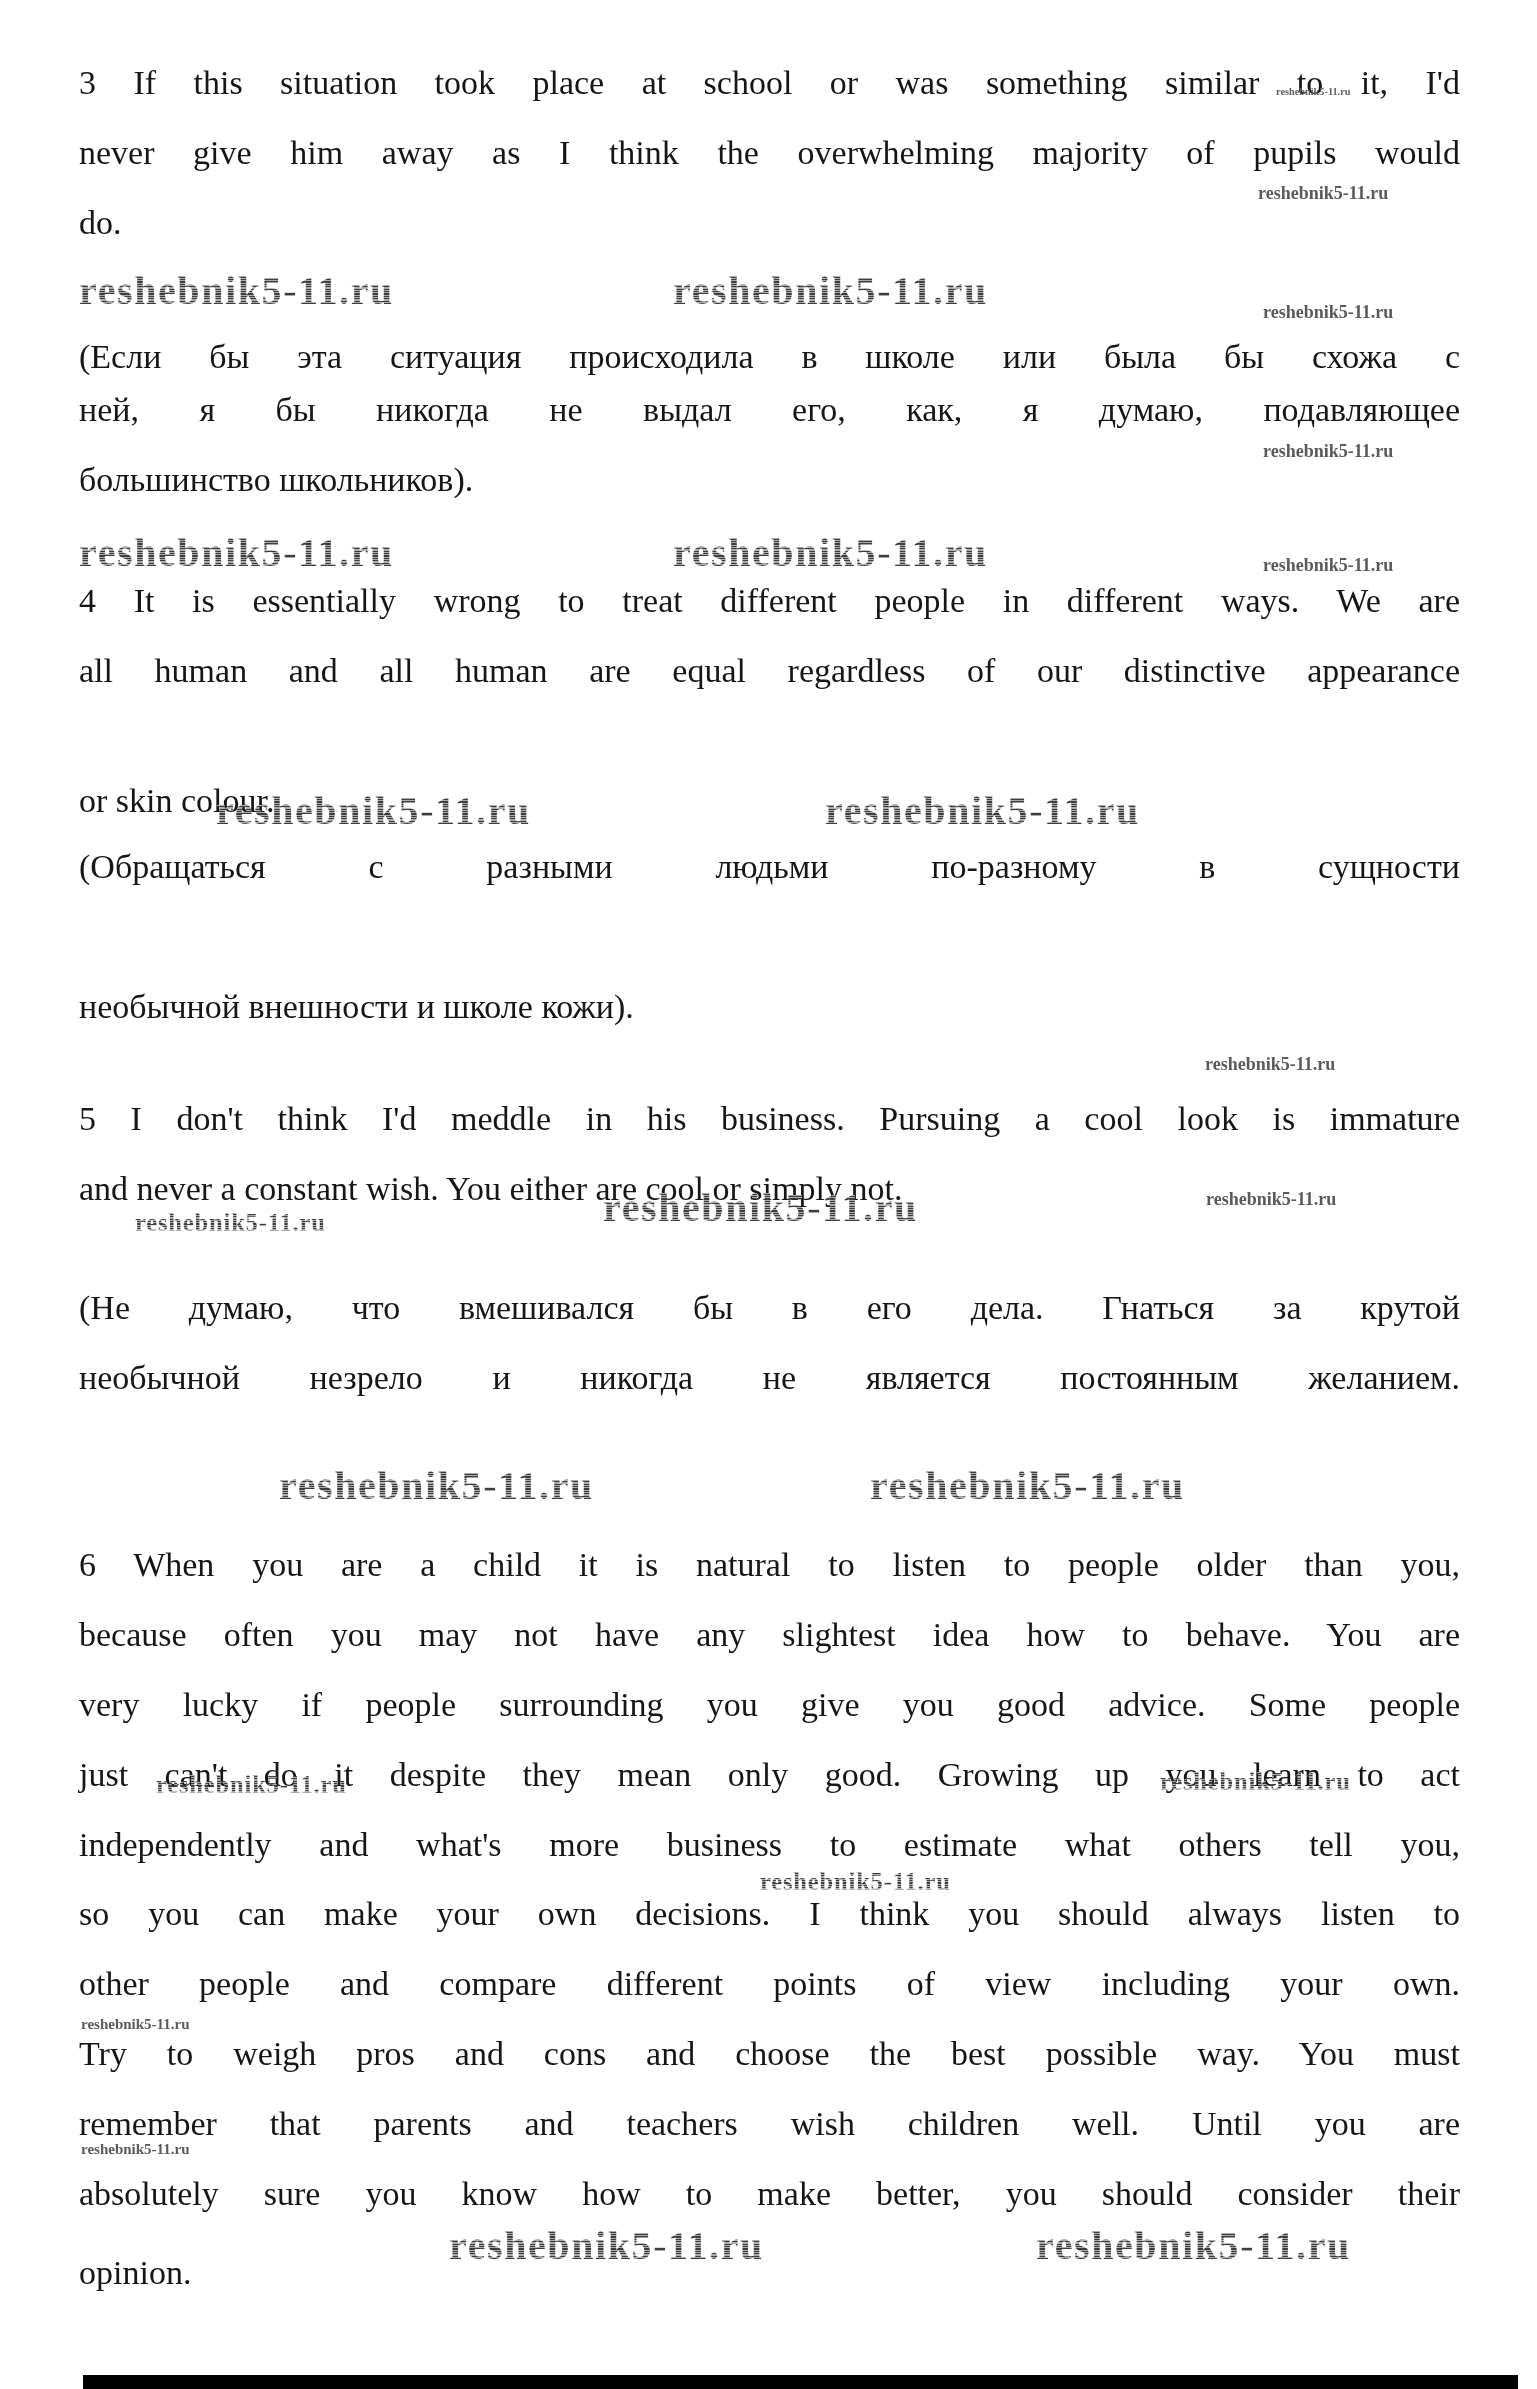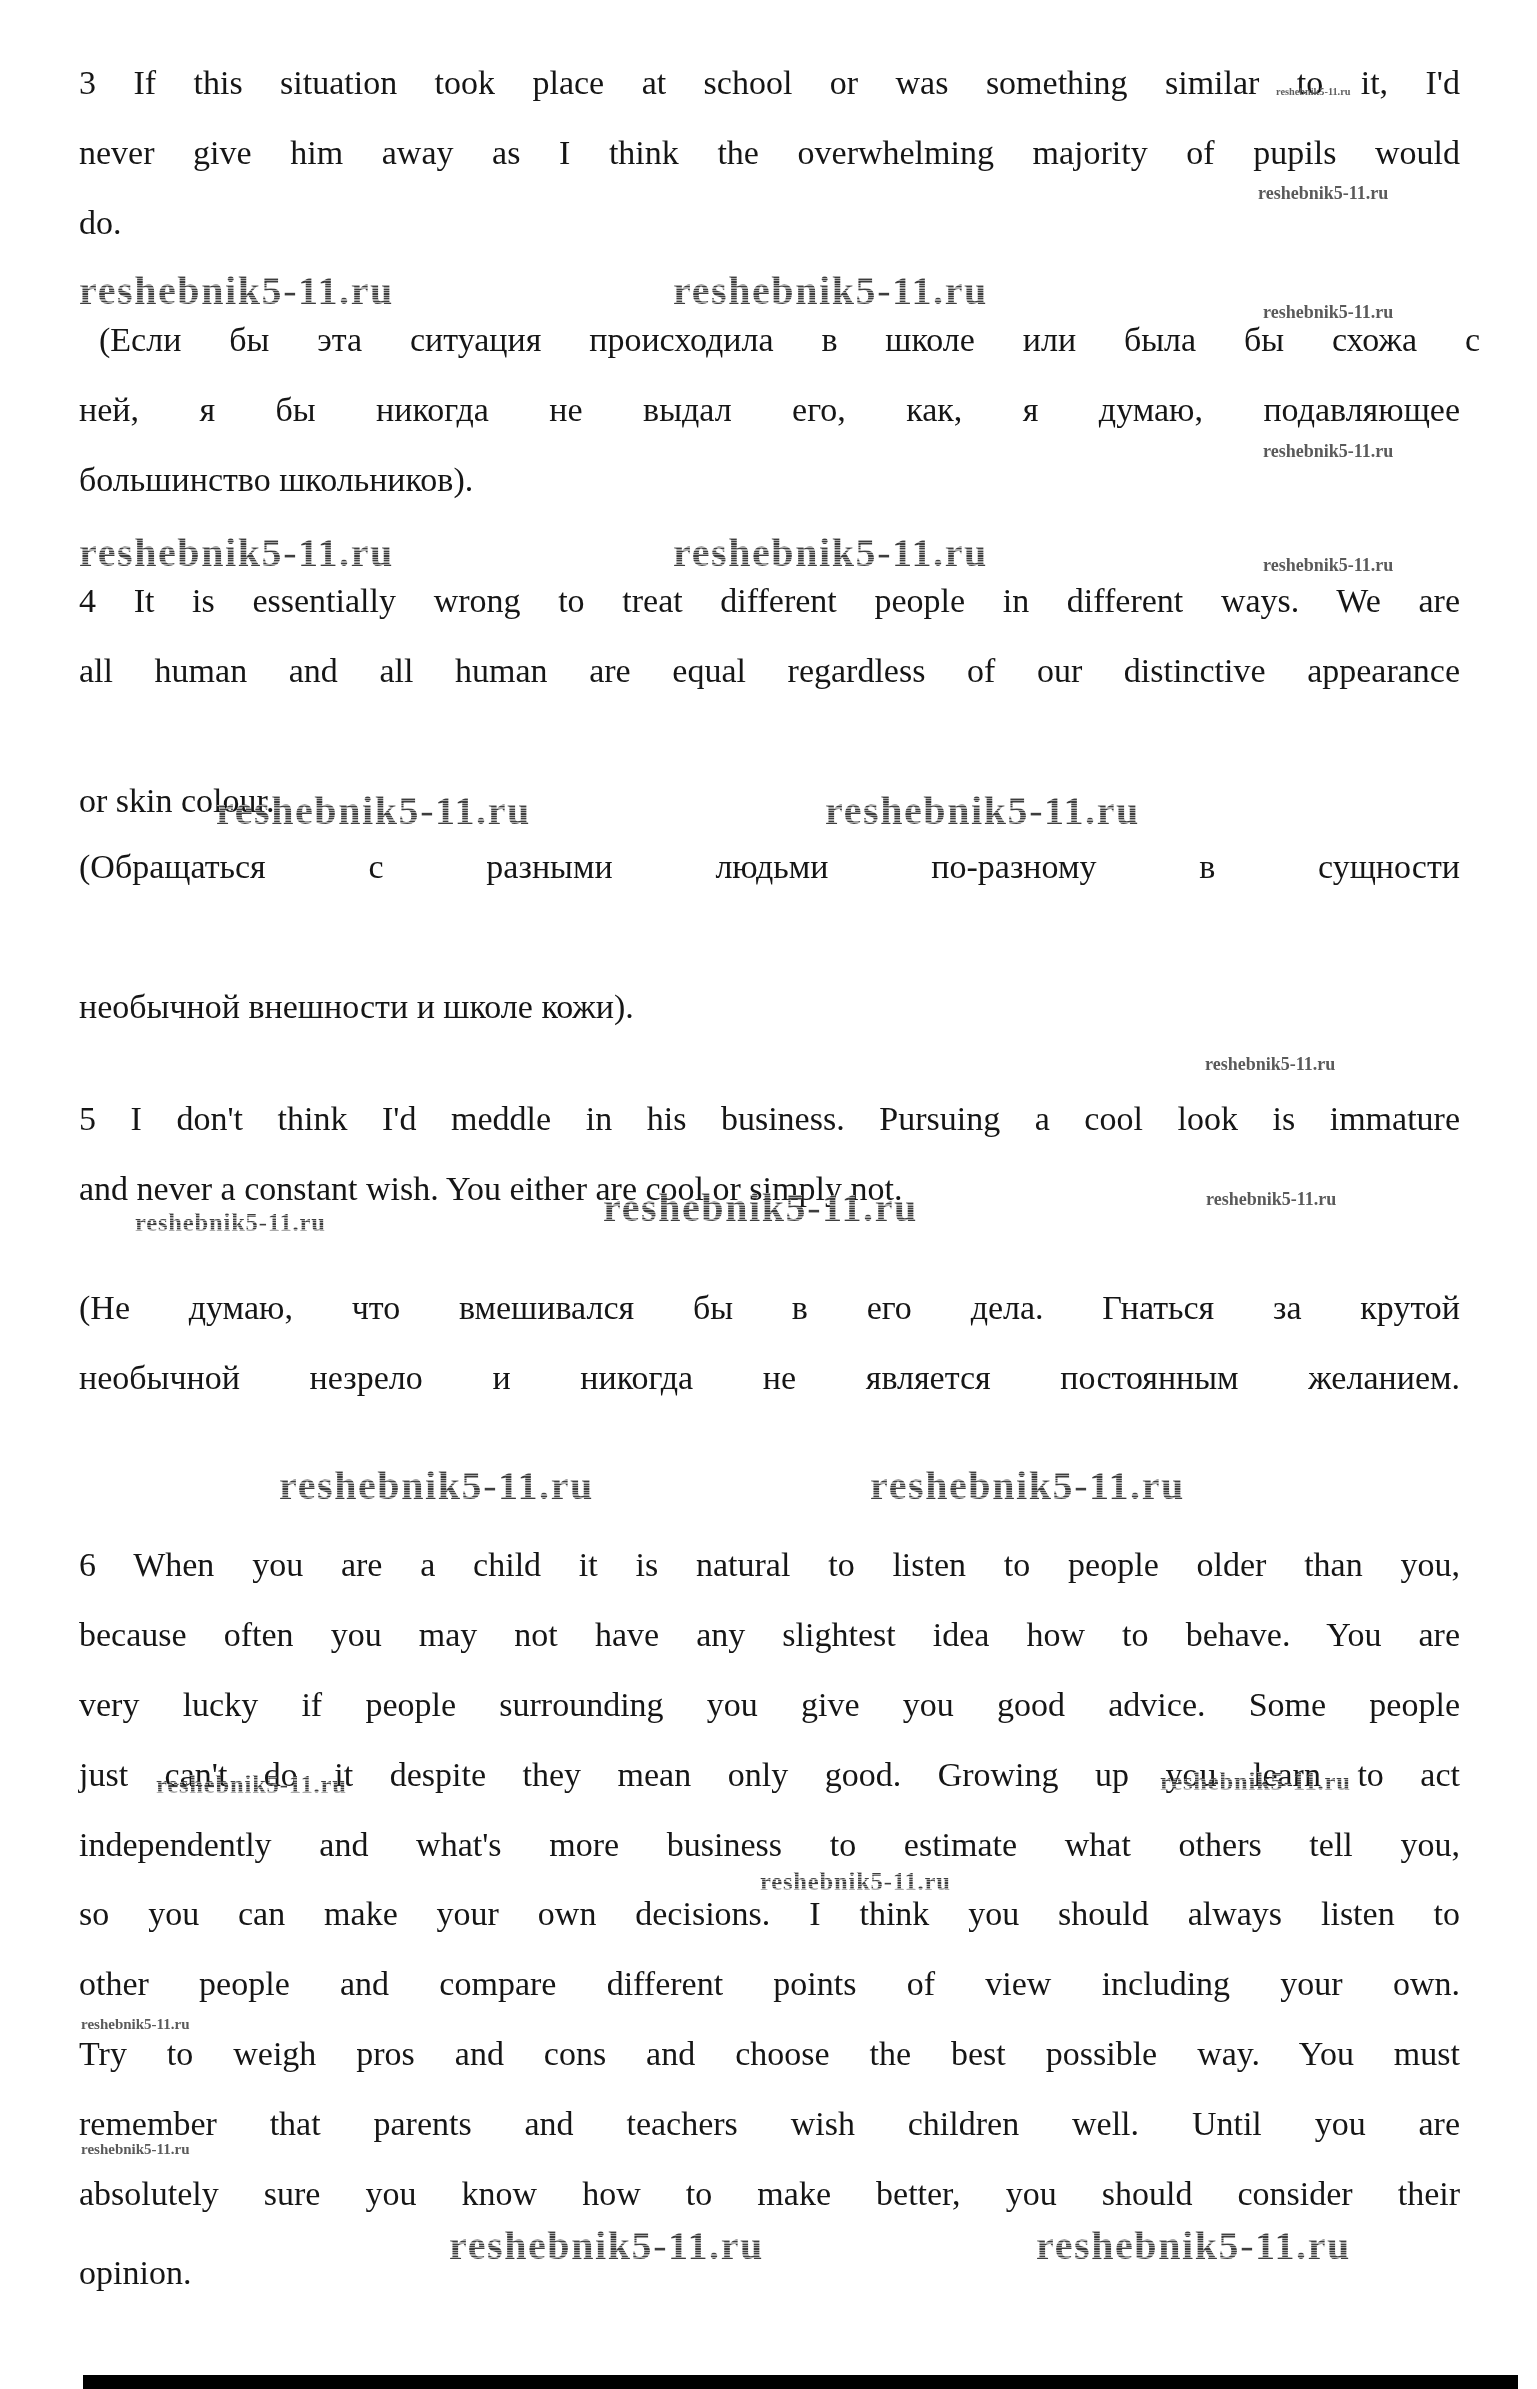--- a/index.html
+++ b/index.html
@@ -51,21 +51,21 @@
 <body>
 
 <div id="page">
   <div id="lines-layer">
       <div class="paragraph">
         <div class="text-line just" style="top: 62px;">3 If this situation took place at school or was something similar to it, I'd</div>
         <div class="text-line just" style="top: 132px;">never give him away as I think the overwhelming majority of pupils would</div>
         <div class="text-line" style="top: 202px;">do.</div>
       </div>
       <div class="paragraph">
-        <div class="text-line just" style="top: 319px; margin-left: 20px;">(Если бы эта ситуация происходила в школе или была бы схожа с</div>
+        <div class="text-line just" style="top: 336px;">(Если бы эта ситуация происходила в школе или была бы схожа с</div>
         <div class="text-line just" style="top: 389px;">ней, я бы никогда не выдал его, как, я думаю, подавляющее</div>
         <div class="text-line" style="top: 459px;">большинство школьников).</div>
       </div>
       <div class="paragraph">
         <div class="text-line just" style="top: 580px;">4 It is essentially wrong to treat different people in different ways. We are</div>
         <div class="text-line just" style="top: 650px;">all human and all human are equal regardless of our distinctive appearance</div>
         <div class="text-line" style="top: 744px; margin-top: 36px;">or skin colour.</div>
       </div>
       <div class="paragraph">
         <div class="text-line just" style="top: 846px;">(Обращаться с разными людьми по-разному в сущности</div>

